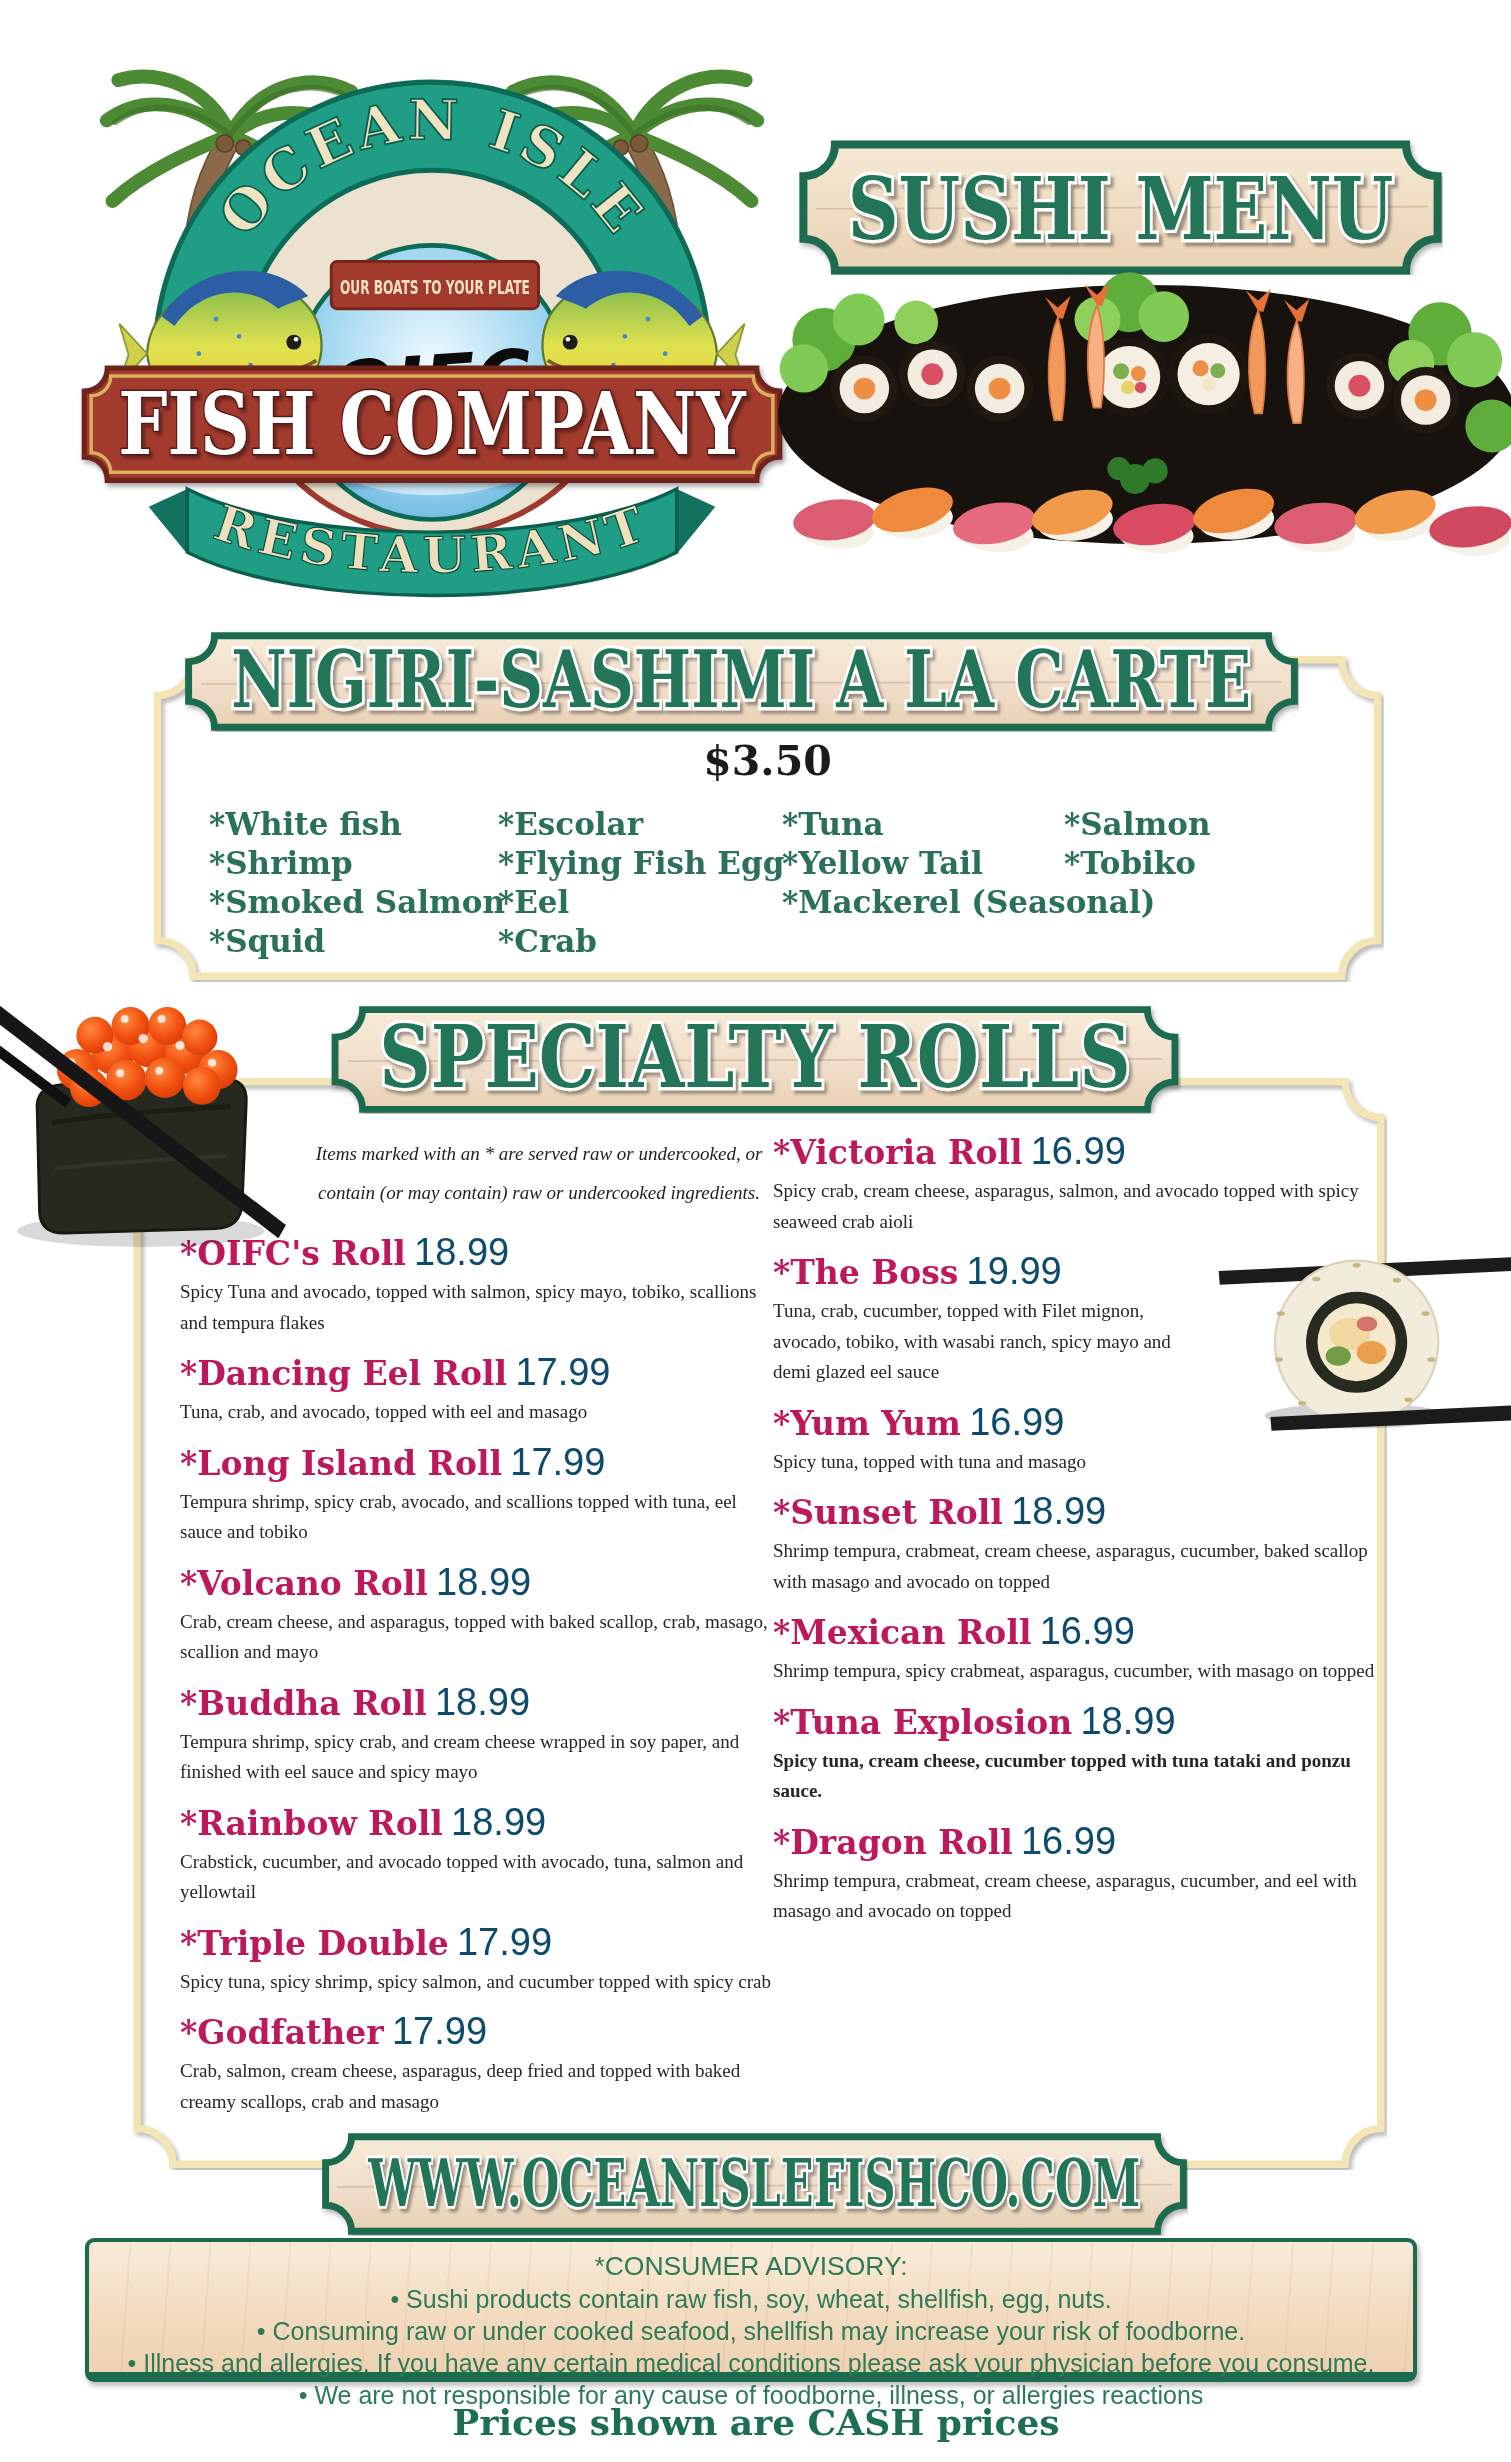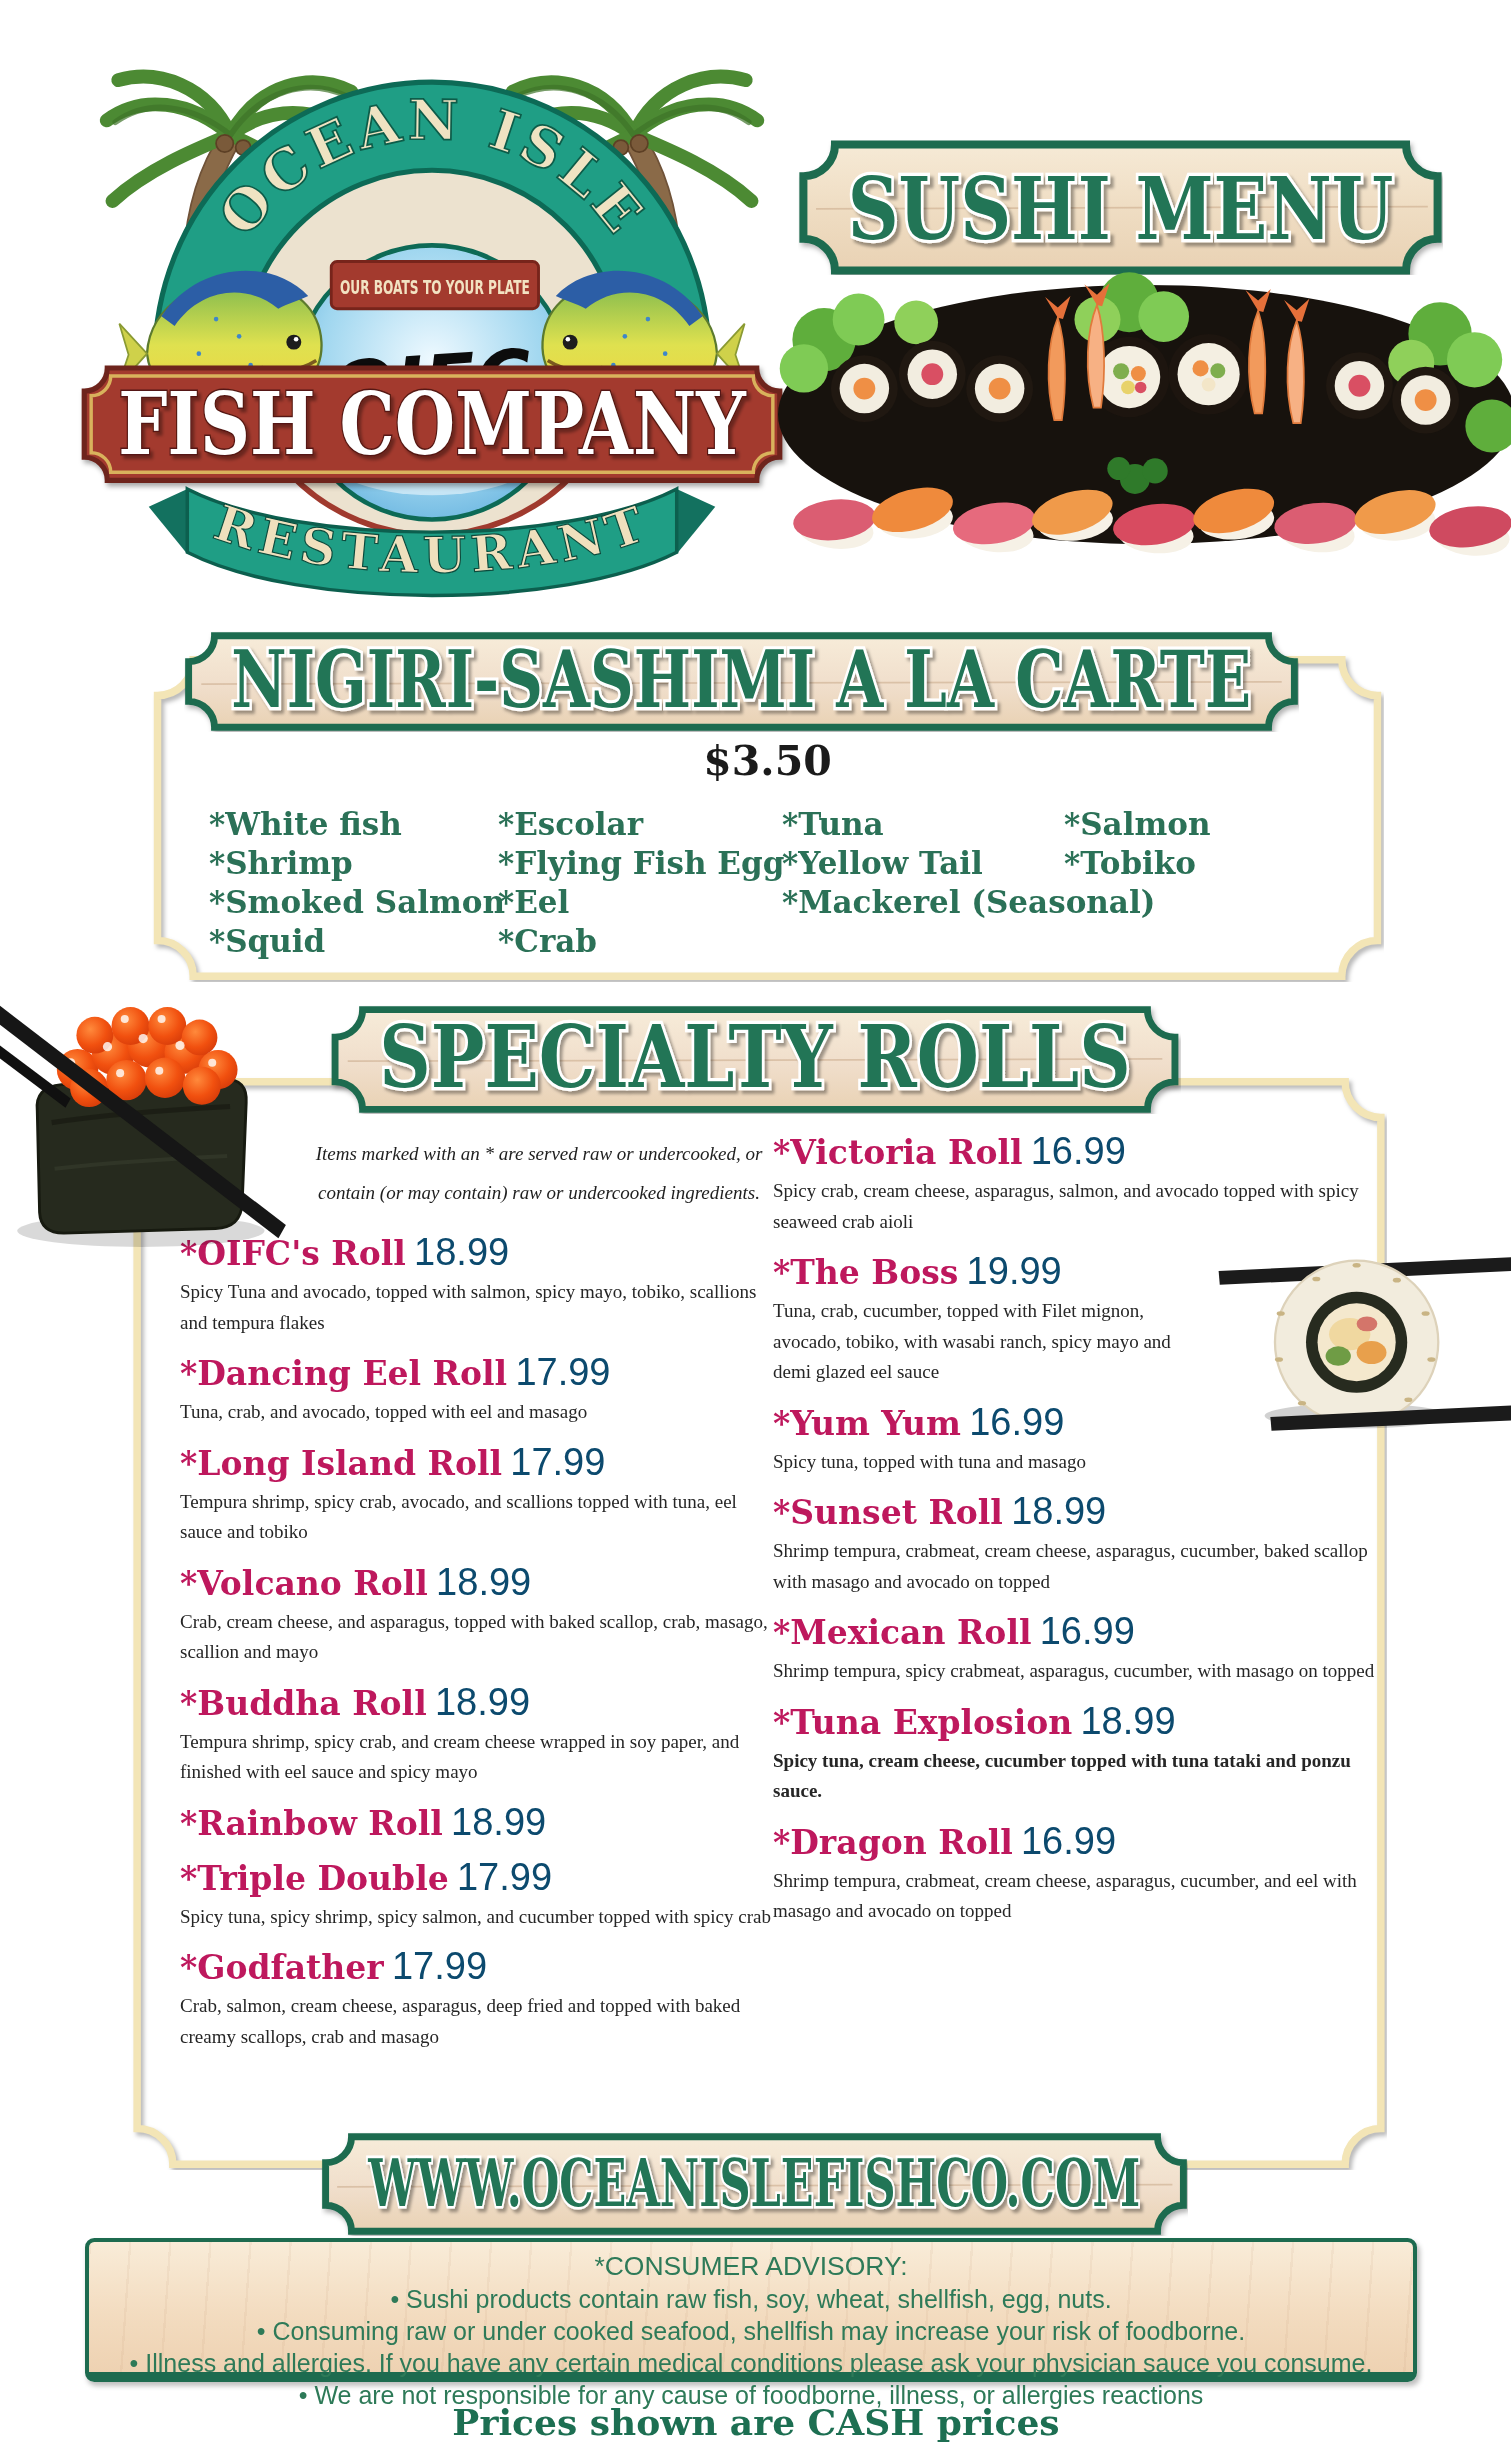--- a/index.html
+++ b/index.html
@@ -123,20 +123,21 @@
     <div class="roll">
       <div class="roll-head"><span class="roll-name">*Volcano Roll</span> <span class="roll-price">18.99</span></div>
       <div class="roll-desc">Crab, cream cheese, and asparagus, topped with baked scallop, crab, masago, scallion and mayo</div>
     </div>
     <div class="roll">
       <div class="roll-head"><span class="roll-name">*Buddha Roll</span> <span class="roll-price">18.99</span></div>
       <div class="roll-desc">Tempura shrimp, spicy crab, and cream cheese wrapped in soy paper, and finished with eel sauce and spicy mayo</div>
     </div>
     <div class="roll">
       <div class="roll-head"><span class="roll-name">*Rainbow Roll</span> <span class="roll-price">18.99</span></div>
+      <div class="roll-desc">Crabstick, cucumber, and avocado topped with avocado, tuna, salmon and yellowtail</div>
     </div>
     <div class="roll">
       <div class="roll-head"><span class="roll-name">*Triple Double</span> <span class="roll-price">17.99</span></div>
       <div class="roll-desc">Spicy tuna, spicy shrimp, spicy salmon, and cucumber topped with spicy crab</div>
     </div>
     <div class="roll">
       <div class="roll-head"><span class="roll-name">*Godfather</span> <span class="roll-price">17.99</span></div>
       <div class="roll-desc">Crab, salmon, cream cheese, asparagus, deep fried and topped with baked creamy scallops, crab and masago</div>
     </div>
   </div>
@@ -479,20 +480,20 @@
     </defs>
     <path d="M53,8 H1452 A45,45 0 0 0 1497,53 V127 A45,45 0 0 0 1452,172 H53 A45,45 0 0 0 8,127 V53 A45,45 0 0 0 53,8 Z" fill="url(#woodW)" stroke="#1d6b4f" stroke-width="12" style="filter:drop-shadow(4px 6px 5px rgba(0,0,0,0.3))"></path>
     <line x1="28" y1="95" x2="1478" y2="91" stroke="#c9a98a" stroke-width="3" opacity="0.55"></line>
     <text x="752" y="128" text-anchor="middle" font-family="DejaVu Serif, serif" font-weight="bold" font-size="112" fill="#217456" stroke="#ffffff" stroke-width="9" paint-order="stroke" textLength="1340" lengthAdjust="spacingAndGlyphs" filter="url(#dsW)">WWW.OCEANISLEFISHCO.COM</text>
   </svg>
 
   <div class="abs advisory">
     <div class="advisory-title">*CONSUMER ADVISORY:</div>
     <div class="advisory-line">•  Sushi products contain raw fish, soy, wheat, shellfish, egg, nuts.</div>
     <div class="advisory-line">•  Consuming raw or under cooked seafood, shellfish may increase your risk of foodborne.</div>
-    <div class="advisory-line">•  Illness and allergies. If you have any certain medical conditions please ask your physician sauce you consume.</div>
+    <div class="advisory-line">•  Illness and allergies. If you have any certain medical conditions please ask your physician before you consume.</div>
     <div class="advisory-line">•  We are not responsible for any cause of foodborne, illness, or allergies reactions</div>
   </div>
 
   <div class="abs cash-note">Prices shown are CASH prices</div>
 
 </div>
 
 
 </body></html>

